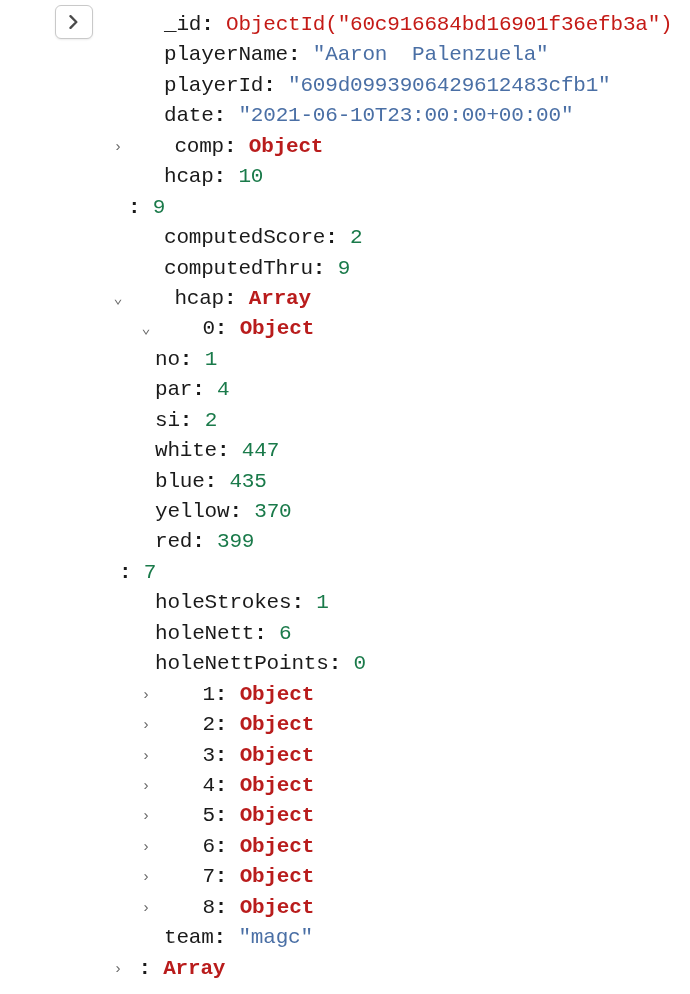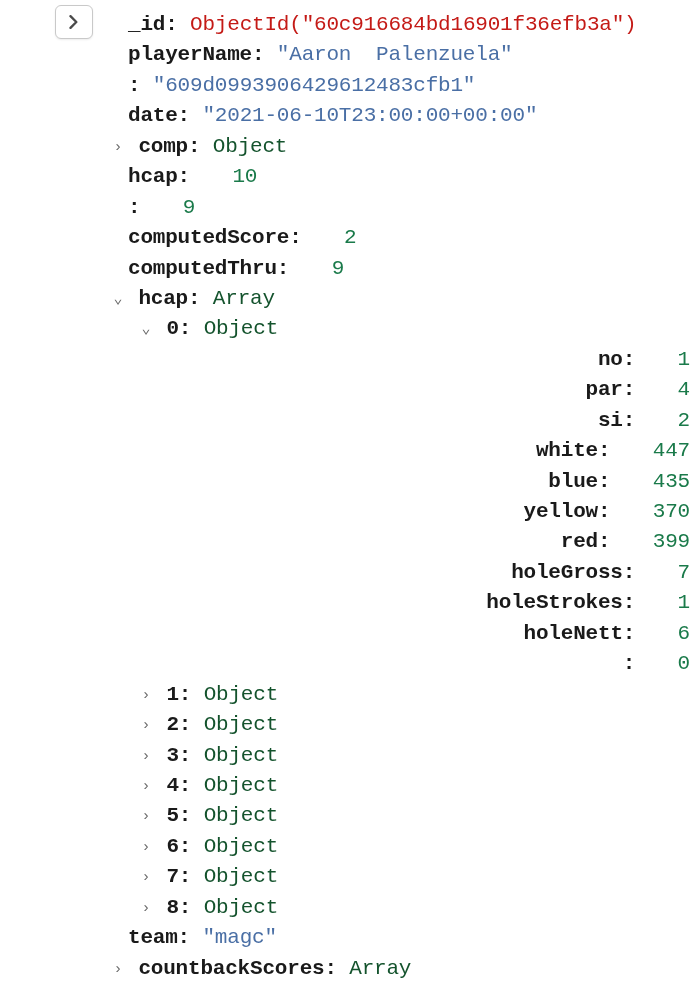--- a/index.html
+++ b/index.html
@@ -39,32 +39,33 @@
   .caret {
     display: inline-block;
     width: 16px;
     text-align: center;
     color: #6b6b6b;
     font-size: 15px;
     position: relative;
     top: -1px;
   }
   .key {
-    font-weight: 700;
+    font-weight: 400;
     color: #1a1a1a;
+    margin-left: 36px;
   }
   .colon { font-weight: 700; color:#1a1a1a; }
   .v-objectid { color: #c41a16; }
   .v-string  { color: #4a6fa5; }
-  .v-number  { color: #1a7a4a; margin-left: 30px; }
-  .v-type    { color: #14532d; font-weight: 400; }
+  .v-number  { color: #1a7a4a; }
+  .v-type    { color: #b91c1c; font-weight: 700; }
   .indent-0 { padding-left: 128px; }
   .indent-1 { padding-left: 110px; }
   .indent-2 { padding-left: 138px; }
-  .indent-4 { padding-left: 119px; justify-content: flex-end; }
+  .indent-4 { padding-left: 119px; }
 </style>
 </head>
 <body>
 
 <div class="container">
 
   <button class="expand-btn">
     <svg viewBox="0 0 8 12">
       <path d="M1 1 L6 6 L1 11" stroke="#4a4a4a" stroke-width="2" fill="none" stroke-linecap="round" stroke-linejoin="round"></path>
     </svg>
@@ -72,21 +73,21 @@
 
   <div class="row indent-0">
     <span class="key">_id</span><span class="colon">:</span><span> </span><span class="v-objectid">ObjectId("60c916684bd16901f36efb3a")</span>
   </div>
 
   <div class="row indent-0">
     <span class="key">playerName</span><span class="colon">:</span><span> </span><span class="v-string">"Aaron  Palenzuela"</span>
   </div>
 
   <div class="row indent-0">
-    <span class="colon">:</span><span> </span><span class="v-string">"609d0993906429612483cfb1"</span>
+    <span class="key">playerId</span><span class="colon">:</span><span> </span><span class="v-string">"609d0993906429612483cfb1"</span>
   </div>
 
   <div class="row indent-0">
     <span class="key">date</span><span class="colon">:</span><span> </span><span class="v-string">"2021-06-10T23:00:00+00:00"</span>
   </div>
 
   <div class="row indent-1">
     <span class="caret">›</span><span> </span><span class="key">comp</span><span class="colon">:</span><span> </span><span class="v-type">Object</span>
   </div>
 
@@ -114,35 +115,35 @@
     <span class="caret">⌄</span><span> </span><span class="key">0</span><span class="colon">:</span><span> </span><span class="v-type">Object</span>
   </div>
 
   <div class="row indent-4"><span class="key">no</span><span class="colon">:</span><span> </span><span class="v-number">1</span></div>
   <div class="row indent-4"><span class="key">par</span><span class="colon">:</span><span> </span><span class="v-number">4</span></div>
   <div class="row indent-4"><span class="key">si</span><span class="colon">:</span><span> </span><span class="v-number">2</span></div>
   <div class="row indent-4"><span class="key">white</span><span class="colon">:</span><span> </span><span class="v-number">447</span></div>
   <div class="row indent-4"><span class="key">blue</span><span class="colon">:</span><span> </span><span class="v-number">435</span></div>
   <div class="row indent-4"><span class="key">yellow</span><span class="colon">:</span><span> </span><span class="v-number">370</span></div>
   <div class="row indent-4"><span class="key">red</span><span class="colon">:</span><span> </span><span class="v-number">399</span></div>
-  <div class="row indent-4"><span class="key">holeGross</span><span class="colon">:</span><span> </span><span class="v-number">7</span></div>
+  <div class="row indent-4"><span class="colon">:</span><span> </span><span class="v-number">7</span></div>
   <div class="row indent-4"><span class="key">holeStrokes</span><span class="colon">:</span><span> </span><span class="v-number">1</span></div>
   <div class="row indent-4"><span class="key">holeNett</span><span class="colon">:</span><span> </span><span class="v-number">6</span></div>
-  <div class="row indent-4"><span class="colon">:</span><span> </span><span class="v-number">0</span></div>
+  <div class="row indent-4"><span class="key">holeNettPoints</span><span class="colon">:</span><span> </span><span class="v-number">0</span></div>
 
   <div class="row indent-2"><span class="caret">›</span><span> </span><span class="key">1</span><span class="colon">:</span><span> </span><span class="v-type">Object</span></div>
   <div class="row indent-2"><span class="caret">›</span><span> </span><span class="key">2</span><span class="colon">:</span><span> </span><span class="v-type">Object</span></div>
   <div class="row indent-2"><span class="caret">›</span><span> </span><span class="key">3</span><span class="colon">:</span><span> </span><span class="v-type">Object</span></div>
   <div class="row indent-2"><span class="caret">›</span><span> </span><span class="key">4</span><span class="colon">:</span><span> </span><span class="v-type">Object</span></div>
   <div class="row indent-2"><span class="caret">›</span><span> </span><span class="key">5</span><span class="colon">:</span><span> </span><span class="v-type">Object</span></div>
   <div class="row indent-2"><span class="caret">›</span><span> </span><span class="key">6</span><span class="colon">:</span><span> </span><span class="v-type">Object</span></div>
   <div class="row indent-2"><span class="caret">›</span><span> </span><span class="key">7</span><span class="colon">:</span><span> </span><span class="v-type">Object</span></div>
   <div class="row indent-2"><span class="caret">›</span><span> </span><span class="key">8</span><span class="colon">:</span><span> </span><span class="v-type">Object</span></div>
 
   <div class="row indent-0">
     <span class="key">team</span><span class="colon">:</span><span> </span><span class="v-string">"magc"</span>
   </div>
 
   <div class="row indent-1">
-    <span class="caret">›</span><span> </span><span class="key">countbackScores</span><span class="colon">:</span><span> </span><span class="v-type">Array</span>
+    <span class="caret">›</span><span> </span><span class="colon">:</span><span> </span><span class="v-type">Array</span>
   </div>
 
 </div>
 
 </body></html>

